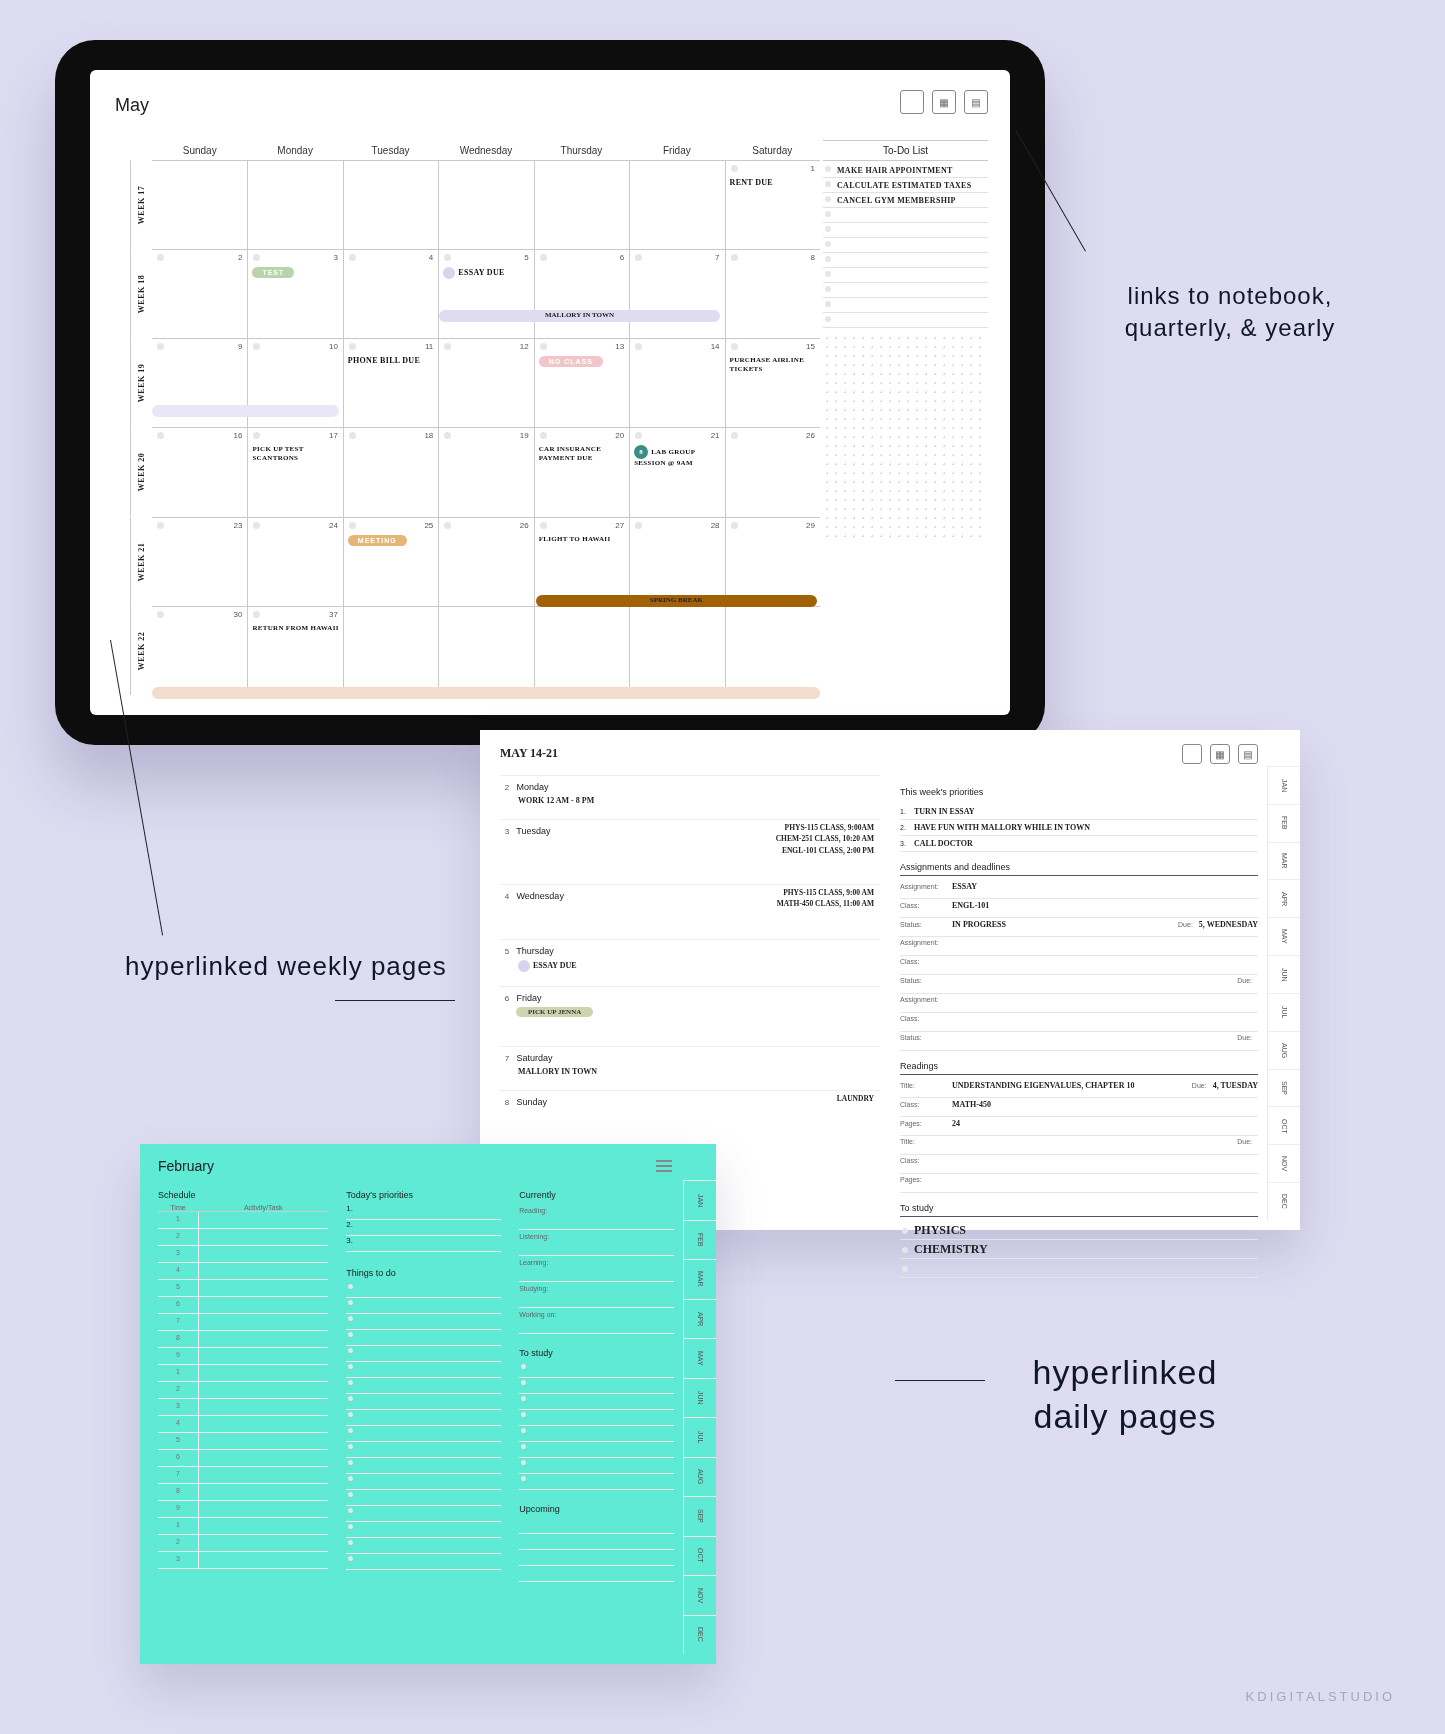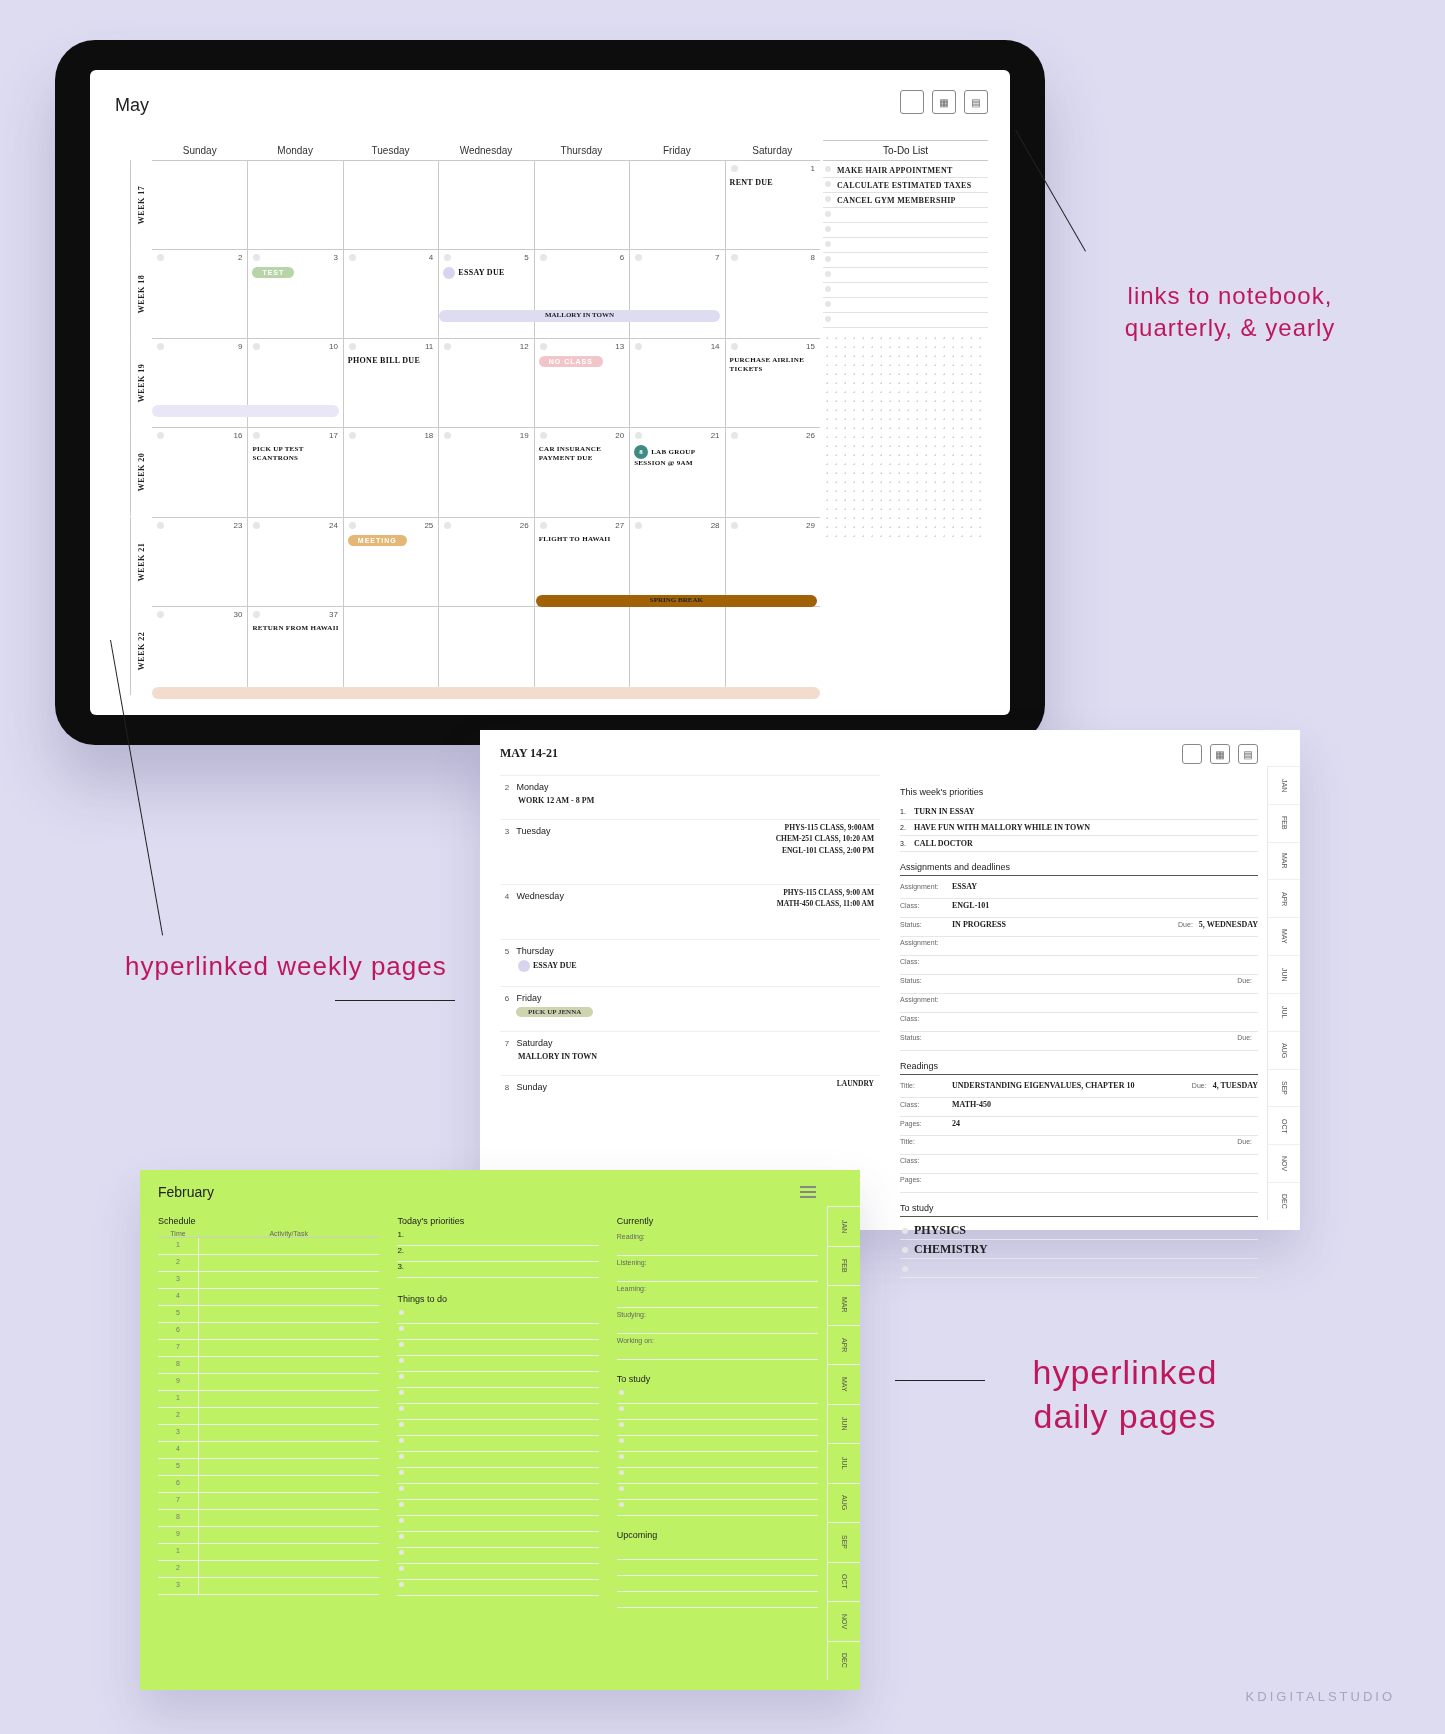--- a/index.html
+++ b/index.html
@@ -185,21 +185,21 @@
     display:inline-block; width:14px; text-align:center;
     font-size:8px; color:#555;
   }
   .wk-day .name{font-size:9px}
   .wk-note{
     font-family:"Comic Sans MS",cursive; font-weight:700;
     font-size:8px; margin:4px 0 0 18px;
   }
   .wk-pill{
     display:inline-block;background:#cfd4b0;color:#333;
-    border-radius:9px;padding:1px 12px;margin:4px 0 0 16px;
+    border-radius:9px;padding:1px 12px;margin:4px 0 15px 16px;
     font-family:"Comic Sans MS",cursive;font-weight:700;font-size:7px;
   }
   .wk-right-notes{
     position:absolute; right:6px; top:2px;
     font-family:"Comic Sans MS",cursive; font-weight:700;
     font-size:7.5px; text-align:right; line-height:1.5;
   }
   .weekly-right{
     position:absolute; left:420px; right:42px; top:45px;
     font-size:9px;
@@ -231,23 +231,23 @@
   .month-tab{
     writing-mode:vertical-rl;
     font-size:7px; color:#555;
     display:flex; align-items:center; justify-content:center;
     border-top:1px solid #eee;
   }
 
   
   .daily{
     position:absolute;
-    left:140px; top:1170px;
-    width:720px; height:520px;
-    background:#bef264;
+    left:140px; top:1144px;
+    width:576px; height:520px;
+    background:#5eead4;
     box-shadow:0 25px 45px rgba(70,70,120,.18);
   }
   .daily .dtitle{
     position:absolute; left:18px; top:14px; font-size:14px;
   }
   .daily .hamburger{
     position:absolute; right:44px; top:16px;
     width:16px;height:12px;
     background:linear-gradient(#888,#888) 0 0/100% 2px no-repeat,
                linear-gradient(#888,#888) 0 5px/100% 2px no-repeat,
@@ -271,21 +271,21 @@
                             border-radius:50%;background:#e6e6e6;margin-right:6px;
                             vertical-align:middle}
   .cur div{border-bottom:1px solid #eee;min-height:22px;font-size:7px;color:#666;
            padding-top:3px}
 
   
   .anno{
     position:absolute;
     font-family:"Futura","Century Gothic",sans-serif;
     font-weight:300; letter-spacing:1px;
-    color:#be185d;
+    color:#0f172a;
   }
   .conn{position:absolute;background:#222}
   .watermark{
     position:absolute; right:50px; bottom:30px;
     font-family:"Futura","Century Gothic",sans-serif;
     letter-spacing:3px; font-size:13px; color:#a7a5be;
   }
 </style>
 </head>
 <body>

